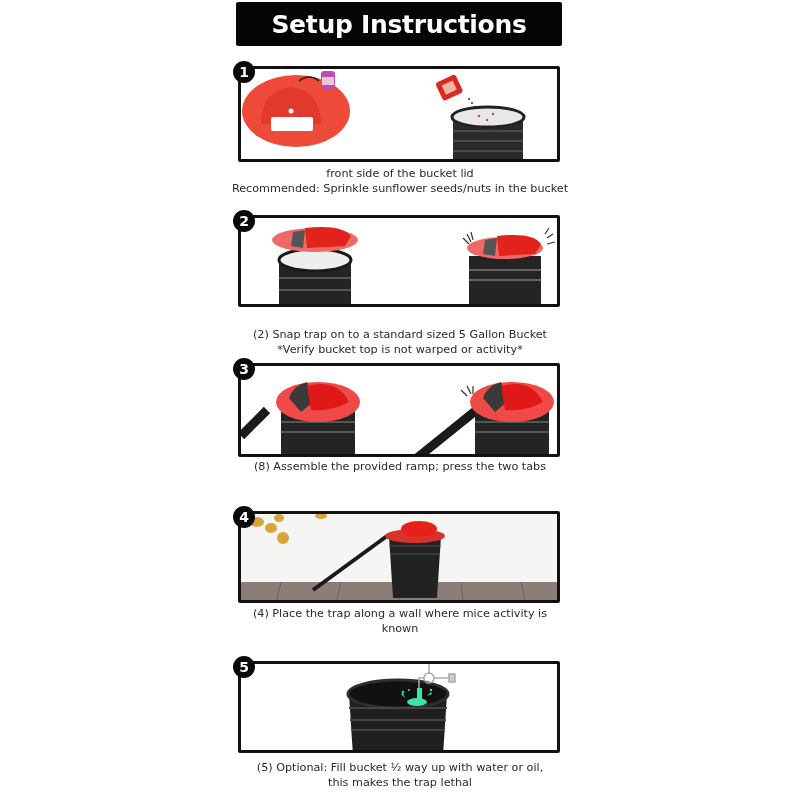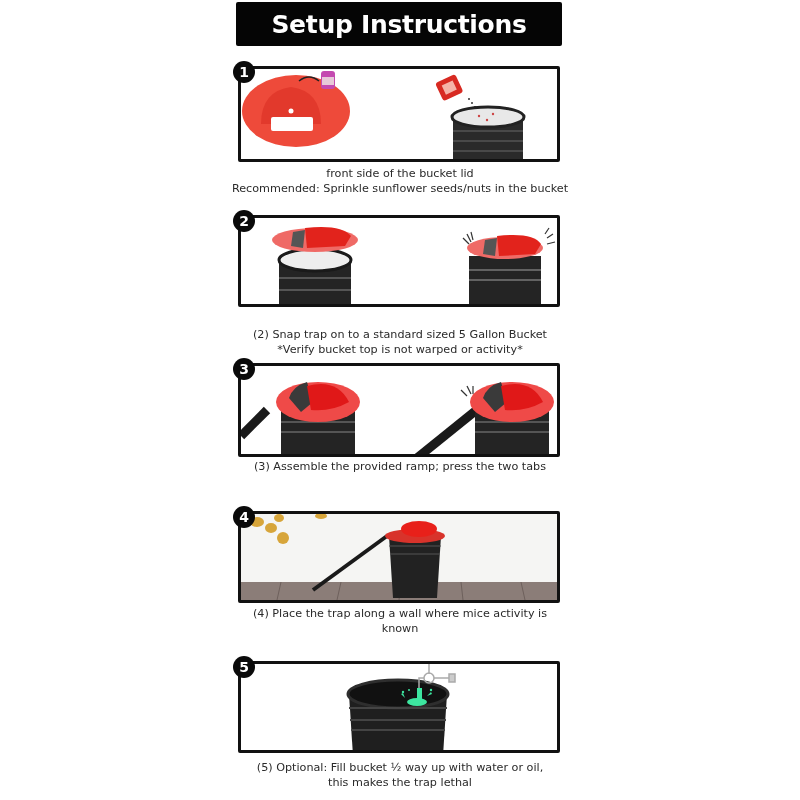--- a/index.html
+++ b/index.html
@@ -129,21 +129,21 @@
       <rect x="234" y="40" width="74" height="52" fill="#242424"></rect>
       <line x1="234" y1="56" x2="308" y2="56" stroke="#666" stroke-width="1.5"></line>
       <line x1="234" y1="66" x2="308" y2="66" stroke="#666" stroke-width="1.5"></line>
       <ellipse cx="271" cy="36" rx="42" ry="20" fill="#ef4a48"></ellipse>
       <path d="M242 32 Q246 20 260 16 L266 36 L254 46 Z" fill="#3a3a3a"></path>
       <path d="M260 20 Q290 12 302 36 Q284 46 264 44 Z" fill="#e01818"></path>
     </g>
   </svg>
 </div>
 <div class="caption" style="top:459px;">
-  <div>(3) Assemble the provided ramp; press the two tabs</div>
+  <div>(8) Assemble the provided ramp; press the two tabs</div>
 </div>
 
 <div class="badge" style="left:233px;top:506px;">
     <span>4</span>
   </div>
 <div class="panel" style="top:511px;height:86px;">
   <svg width="316" height="86" viewBox="0 0 316 86">
     <rect x="0" y="0" width="316" height="70" fill="#f5f5f3"></rect>
 
     <g fill="#d7a53a">

